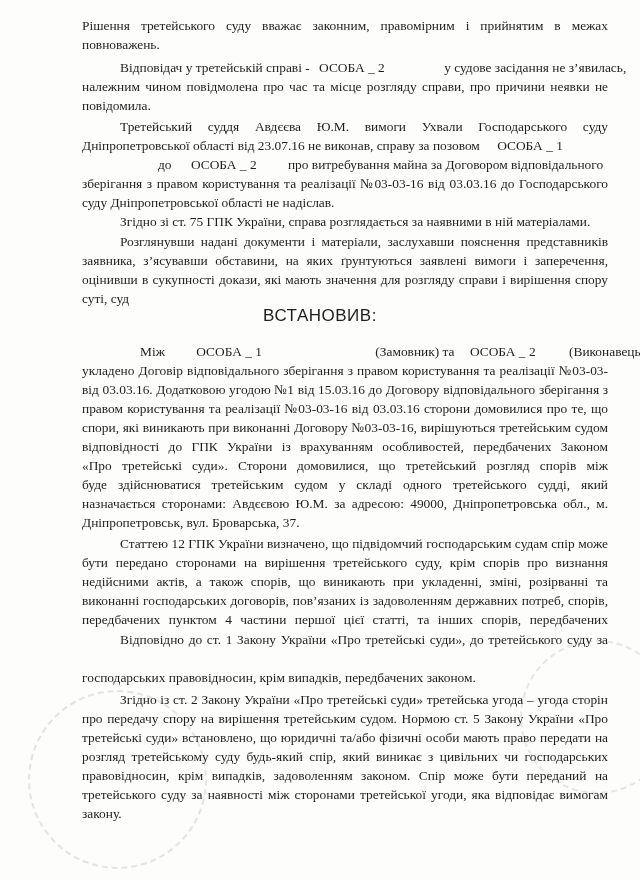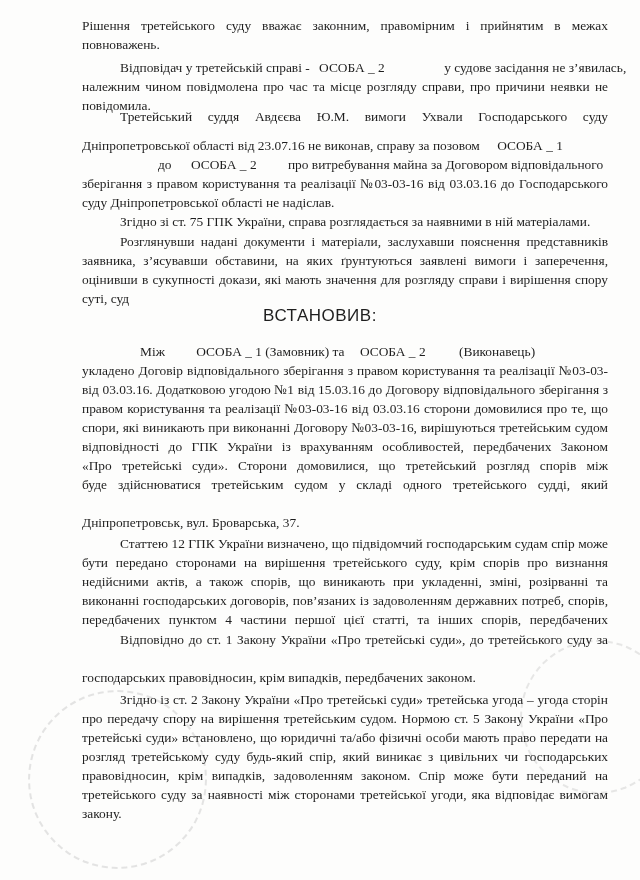--- a/index.html
+++ b/index.html
@@ -42,21 +42,21 @@
   <div class="line" style="top:35px">повноважень.</div>
 
   <div class="line ind" style="top:58px">
     <span>Відповідач у третейській справі -</span>
     <span class="b" style="margin-left:6px">ОСОБА _ 2</span>
     <span style="margin-left:56px">у судове засідання не з’явилась,</span>
   </div>
   <div class="line j" style="top:77px">належним чином повідмолена про час та місце розгляду справи, про причини неявки не</div>
   <div class="line" style="top:96px">повідомила.</div>
 
-  <div class="line ind j" style="top:107px">Третейський суддя Авдєєва Ю.М. вимоги Ухвали Господарського суду</div>
+  <div class="line ind j" style="top:117px">Третейський суддя Авдєєва Ю.М. вимоги Ухвали Господарського суду</div>
   <div class="line" style="top:136px">
     <span>Дніпропетровської області від 23.07.16 не виконав, справу за позовом</span>
     <span class="b" style="margin-left:14px">ОСОБА _ 1</span>
   </div>
   <div class="line" style="top:155px">
     <span style="margin-left:76px">до</span>
     <span class="b" style="margin-left:16px">ОСОБА _ 2</span>
     <span style="margin-left:28px">про витребування майна за Договором відповідального</span>
   </div>
   <div class="line j" style="top:174px">зберігання з правом користування та реалізації №03-03-16 від 03.03.16 до Господарського</div>
@@ -65,31 +65,32 @@
   <div class="line ind j" style="top:232px">Розглянувши надані документи і матеріали, заслухавши пояснення представників</div>
   <div class="line j" style="top:251px">заявника, з’ясувавши обставини, на яких ґрунтуються заявлені вимоги і заперечення,</div>
   <div class="line j" style="top:270px">оцінивши в сукупності докази, які мають значення для розгляду справи і вирішення спору по</div>
   <div class="line" style="top:289px">суті, суд</div>
 
   <div class="heading" style="top:306px">ВСТАНОВИВ:</div>
 
   <div class="line" style="top:342px">
     <span style="margin-left:58px">Між</span>
     <span class="b" style="margin-left:28px">ОСОБА _ 1</span>
-    <span style="">(Замовник) та</span>
+    <span style="margin-left:110px">(Замовник) та</span>
     <span class="b" style="margin-left:12px">ОСОБА _ 2</span>
     <span style="margin-left:30px">(Виконавець)</span>
   </div>
   <div class="line j" style="top:361px">укладено Договір відповідального зберігання з правом користування та реалізації №03-03-16</div>
   <div class="line j" style="top:380px">від 03.03.16. Додатковою угодою №1 від 15.03.16 до Договору відповідального зберігання з</div>
   <div class="line j" style="top:399px">правом користування та реалізації №03-03-16 від 03.03.16 сторони домовилися про те, що</div>
   <div class="line j" style="top:418px">спори, які виникають при виконанні Договору №03-03-16, вирішуються третейським судом у</div>
   <div class="line j" style="top:437px">відповідності до ГПК України із врахуванням особливостей, передбачених Законом України</div>
   <div class="line j" style="top:456px">«Про третейські суди». Сторони домовилися, що третейський розгляд спорів між сторонами</div>
   <div class="line j" style="top:475px">буде здійснюватися третейським судом у складі одного третейського судді, який</div>
+  <div class="line j" style="top:494px">назначається сторонами: Авдєєвою Ю.М. за адресою: 49000, Дніпропетровська обл., м.</div>
   <div class="line" style="top:513px">Дніпропетровськ, вул. Броварська, 37.</div>
 
   <div class="line ind j" style="top:534px">Статтею 12 ГПК України визначено, що підвідомчий господарським судам спір може</div>
   <div class="line j" style="top:572px">недійсними актів, а також спорів, що виникають при укладенні, зміні, розірванні та</div>
   <div class="line j" style="top:553px">бути передано сторонами на вирішення третейського суду, крім спорів про визнання</div>
   <div class="line j" style="top:591px">виконанні господарських договорів, пов’язаних із задоволенням державних потреб, спорів,</div>
   <div class="line j" style="top:610px">передбачених пунктом 4 частини першої цієї статті, та інших спорів, передбачених законом.</div>
 
   <div class="line ind j" style="top:630px">Відповідно до ст. 1 Закону України «Про третейські суди», до третейського суду за</div>
   <div class="line" style="top:668px">господарських правовідносин, крім випадків, передбачених законом.</div>

